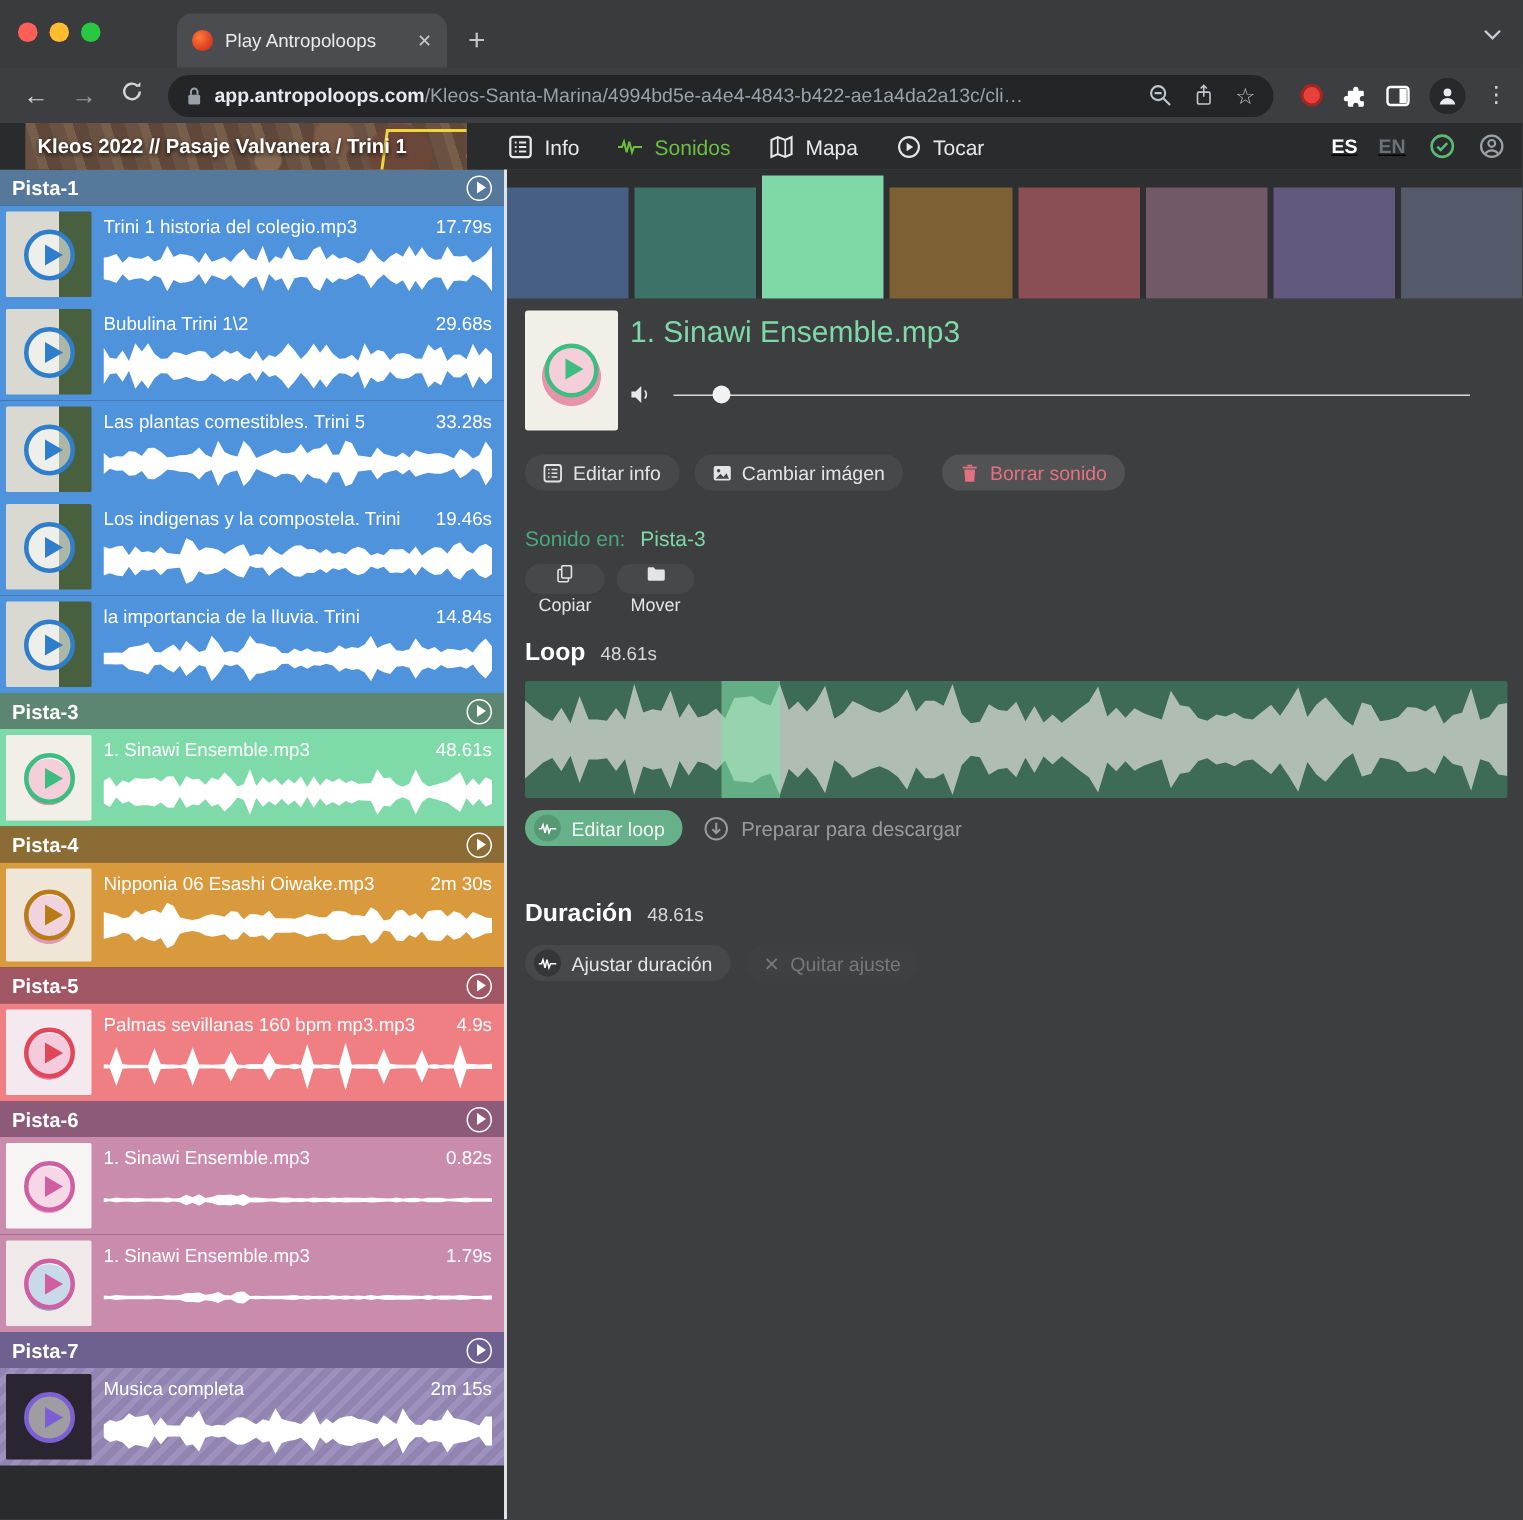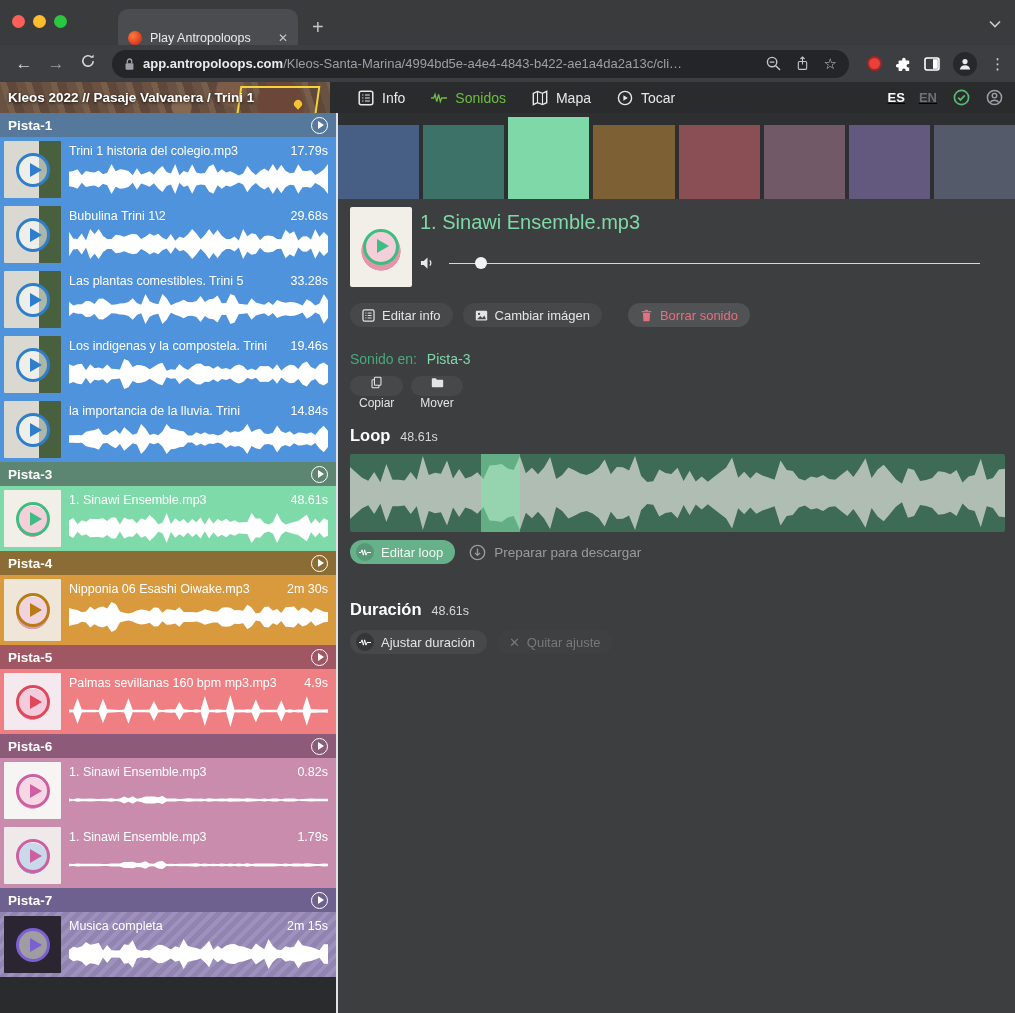--- a/index.html
+++ b/index.html
@@ -5,21 +5,21 @@
   * { margin:0; padding:0; box-sizing:border-box; }
   html,body { width:1015px; height:1013px; overflow:hidden; background:#3d3e40;
     font-family:"Liberation Sans", sans-serif; -webkit-font-smoothing:antialiased; }
 
   
   .titlebar { height:45px; background:#3a3b3d; display:flex; align-items:flex-end; position:relative; }
   .traffic { position:absolute; left:12px; top:15px; display:flex; gap:8px; }
   .light { width:13px; height:13px; border-radius:50%; }
   .light.red{background:#ff5f57}.light.yellow{background:#febc2e}.light.green{background:#28c840}
   .tab { margin-left:118px; width:180px; height:36px; background:#4a4c4f; border-radius:10px 10px 0 0;
-    display:flex; align-items:flex-end; padding:0 10px; gap:8px; }
+    display:flex; align-items:center; padding:0 10px; gap:8px; }
   .favicon { width:14px; height:14px; border-radius:50%;
     background:radial-gradient(circle at 35% 35%, #ff7a3c, #d93a1e 70%); flex:none; }
   .tab-title { color:#e9eaec; font-size:12.5px; flex:1; white-space:nowrap; overflow:hidden; }
   .tab-close { color:#c3c6c9; font-size:12px; cursor:default; }
   .newtab { color:#c3c6c9; font-size:20px; margin-left:14px; padding-bottom:6px; }
   .tabstrip-chevron { position:absolute; right:14px; top:14px; color:#c8cacd; }
   .tabstrip-chevron svg{width:12px;height:8px}
 
   .toolbar { height:37px; background:#3c3e41; display:flex; align-items:center; padding:0 10px; gap:4px; }
   .navbtn { color:#d2d4d6; font-size:17px; width:28px; text-align:center; }
@@ -35,27 +35,28 @@
   .toolbar-right { display:flex; align-items:center; gap:13px; margin-left:8px; color:#e8eaed; }
   .rec-dot { width:15px; height:15px; border-radius:50%; background:#e8413c; border:2px solid #a32623; }
   .toolbar-right .icon svg { width:16px; height:16px; display:block; }
   .avatar-btn { width:24px; height:24px; border-radius:50%; background:#26282a; display:flex;
     align-items:center; justify-content:center; }
   .avatar-btn svg{ width:14px; height:14px; }
   .kebab { color:#d2d4d6; font-size:15px; letter-spacing:0; line-height:1; }
 
   
   .appheader { height:31px; background:#2a2b2d; display:flex; align-items:stretch; }
-  .crumb-wrap { width:330px; flex:none; position:relative; overflow:hidden;
+  .crumb-wrap { width:294px; flex:none; position:relative; overflow:hidden;
     background:
       radial-gradient(circle at 70% 30%, #a4765a 0 6%, transparent 7%),
       radial-gradient(circle at 85% 70%, #8c5b46 0 8%, transparent 9%),
       radial-gradient(circle at 55% 80%, #b08a68 0 5%, transparent 6%),
       repeating-linear-gradient(73deg, #8a6a52 0 9px, #9c7a5e 9px 15px, #7c5a46 15px 24px),
       linear-gradient(90deg, #232c22 0 26px, #37422f 26px 34px, #8a6a52 34px);
+    margin-left: 17px;
   }
   .crumb-wrap::after { content:""; position:absolute; inset:0; background:rgba(20,22,24,.28); }
   .crumb { position:absolute; z-index:2; left:8px; top:0; height:31px; display:flex; align-items:center;
     color:#fff; font-size:13.5px; font-weight:bold; text-shadow:0 1px 3px rgba(0,0,0,.8); white-space:nowrap;}
   .map-outline { position:absolute; z-index:1; left:238px; top:4px; width:80px; height:34px;
     border:2px solid #f3d43a; transform:skewX(-8deg); }
   .map-pin { position:absolute; z-index:1; left:294px; top:18px; width:8px; height:8px; border-radius:50% 50% 50% 0;
     background:#f3c62e; transform:rotate(-45deg); }
   .mainnav { flex:1; display:flex; align-items:center; gap:10px; padding-left:20px; }
   .nav-item { display:flex; align-items:center; gap:8px; color:#e8e8e8; font-size:14px; padding:0 8px; }

